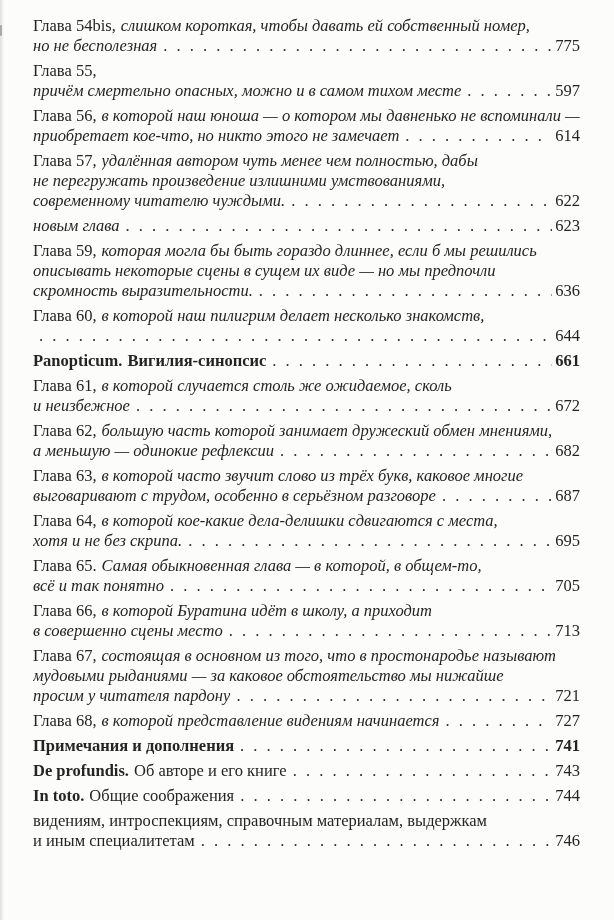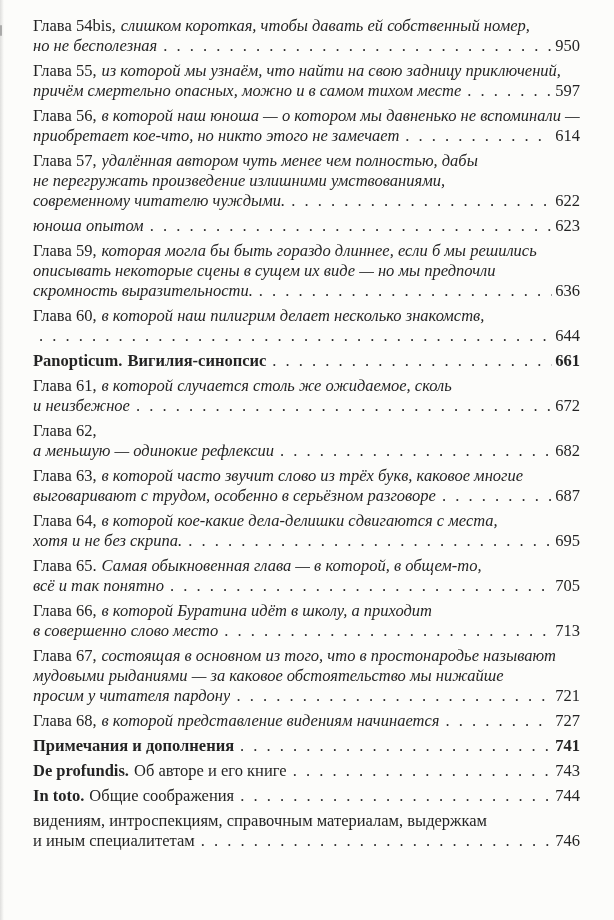--- a/index.html
+++ b/index.html
@@ -49,27 +49,26 @@
   <div class="speck"></div>
   <main class="toc" id="toc">
       <div class="entry">
         <div class="line">
           <span class="lbl">Глава 54bis,</span>
           <span class="txt it">слишком короткая, чтобы давать ей собственный номер,</span>
         </div>
         <div class="line">
           <span class="txt it">но не бесполезная</span>
           <span class="dots">. . . . . . . . . . . . . . . . . . . . . . . . . . . . . . . . . . . . . . . . . . . . . . . . . . . . . . . . . . . .</span>
-          <span class="pg">950</span>
+          <span class="pg">775</span>
         </div>
       </div>
       <div class="entry">
         <div class="line">
           <span class="lbl">Глава 55,</span>
-          <span class="txt it">из которой мы узнаём, что найти на свою задницу приключений,</span>
         </div>
         <div class="line">
           <span class="txt it">причём смертельно опасных, можно и в самом тихом месте</span>
           <span class="dots">. . . . . . . . . . . . . . . . . . . . . . . . . . . . . . . . . . . . . . . . . . . . . . . . . . . . . . . . . . . .</span>
           <span class="pg">597</span>
         </div>
       </div>
       <div class="entry">
         <div class="line">
           <span class="lbl">Глава 56,</span>
@@ -90,21 +89,21 @@
           <span class="txt it">не перегружать произведение излишними умствованиями,</span>
         </div>
         <div class="line">
           <span class="txt it">современному читателю чуждыми.</span>
           <span class="dots">. . . . . . . . . . . . . . . . . . . . . . . . . . . . . . . . . . . . . . . . . . . . . . . . . . . . . . . . . . . .</span>
           <span class="pg">622</span>
         </div>
       </div>
       <div class="entry">
         <div class="line">
-          <span class="txt it">юноша опытом</span>
+          <span class="txt it">новым глава</span>
           <span class="dots">. . . . . . . . . . . . . . . . . . . . . . . . . . . . . . . . . . . . . . . . . . . . . . . . . . . . . . . . . . . .</span>
           <span class="pg">623</span>
         </div>
       </div>
       <div class="entry">
         <div class="line">
           <span class="lbl">Глава 59,</span>
           <span class="txt it">которая могла бы быть гораздо длиннее, если б мы решились</span>
         </div>
         <div class="line">
@@ -141,20 +140,21 @@
         </div>
         <div class="line">
           <span class="txt it">и неизбежное</span>
           <span class="dots">. . . . . . . . . . . . . . . . . . . . . . . . . . . . . . . . . . . . . . . . . . . . . . . . . . . . . . . . . . . .</span>
           <span class="pg">672</span>
         </div>
       </div>
       <div class="entry">
         <div class="line">
           <span class="lbl">Глава 62,</span>
+          <span class="txt it">большую часть которой занимает дружеский обмен мнениями,</span>
         </div>
         <div class="line">
           <span class="txt it">а меньшую — одинокие рефлексии</span>
           <span class="dots">. . . . . . . . . . . . . . . . . . . . . . . . . . . . . . . . . . . . . . . . . . . . . . . . . . . . . . . . . . . .</span>
           <span class="pg">682</span>
         </div>
       </div>
       <div class="entry">
         <div class="line">
           <span class="lbl">Глава 63,</span>
@@ -187,21 +187,21 @@
           <span class="dots">. . . . . . . . . . . . . . . . . . . . . . . . . . . . . . . . . . . . . . . . . . . . . . . . . . . . . . . . . . . .</span>
           <span class="pg">705</span>
         </div>
       </div>
       <div class="entry">
         <div class="line">
           <span class="lbl">Глава 66,</span>
           <span class="txt it">в которой Буратина идёт в школу, а приходит</span>
         </div>
         <div class="line">
-          <span class="txt it">в совершенно слово место</span>
+          <span class="txt it">в совершенно сцены место</span>
           <span class="dots">. . . . . . . . . . . . . . . . . . . . . . . . . . . . . . . . . . . . . . . . . . . . . . . . . . . . . . . . . . . .</span>
           <span class="pg">713</span>
         </div>
       </div>
       <div class="entry">
         <div class="line">
           <span class="lbl">Глава 67,</span>
           <span class="txt it">состоящая в основном из того, что в простонародье называют</span>
         </div>
         <div class="line">

